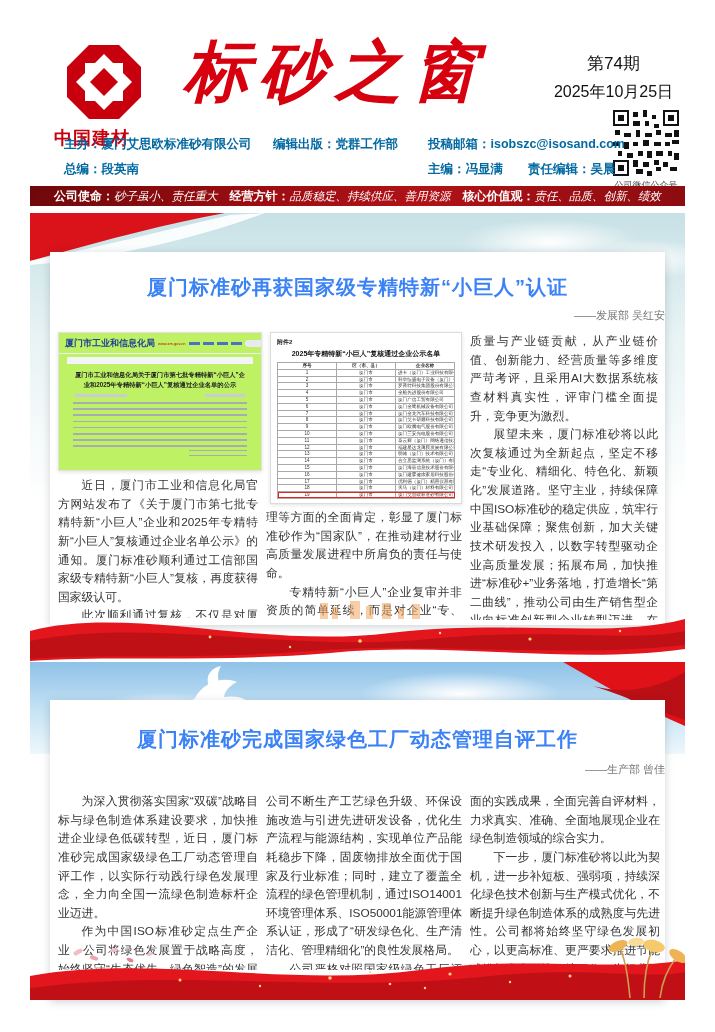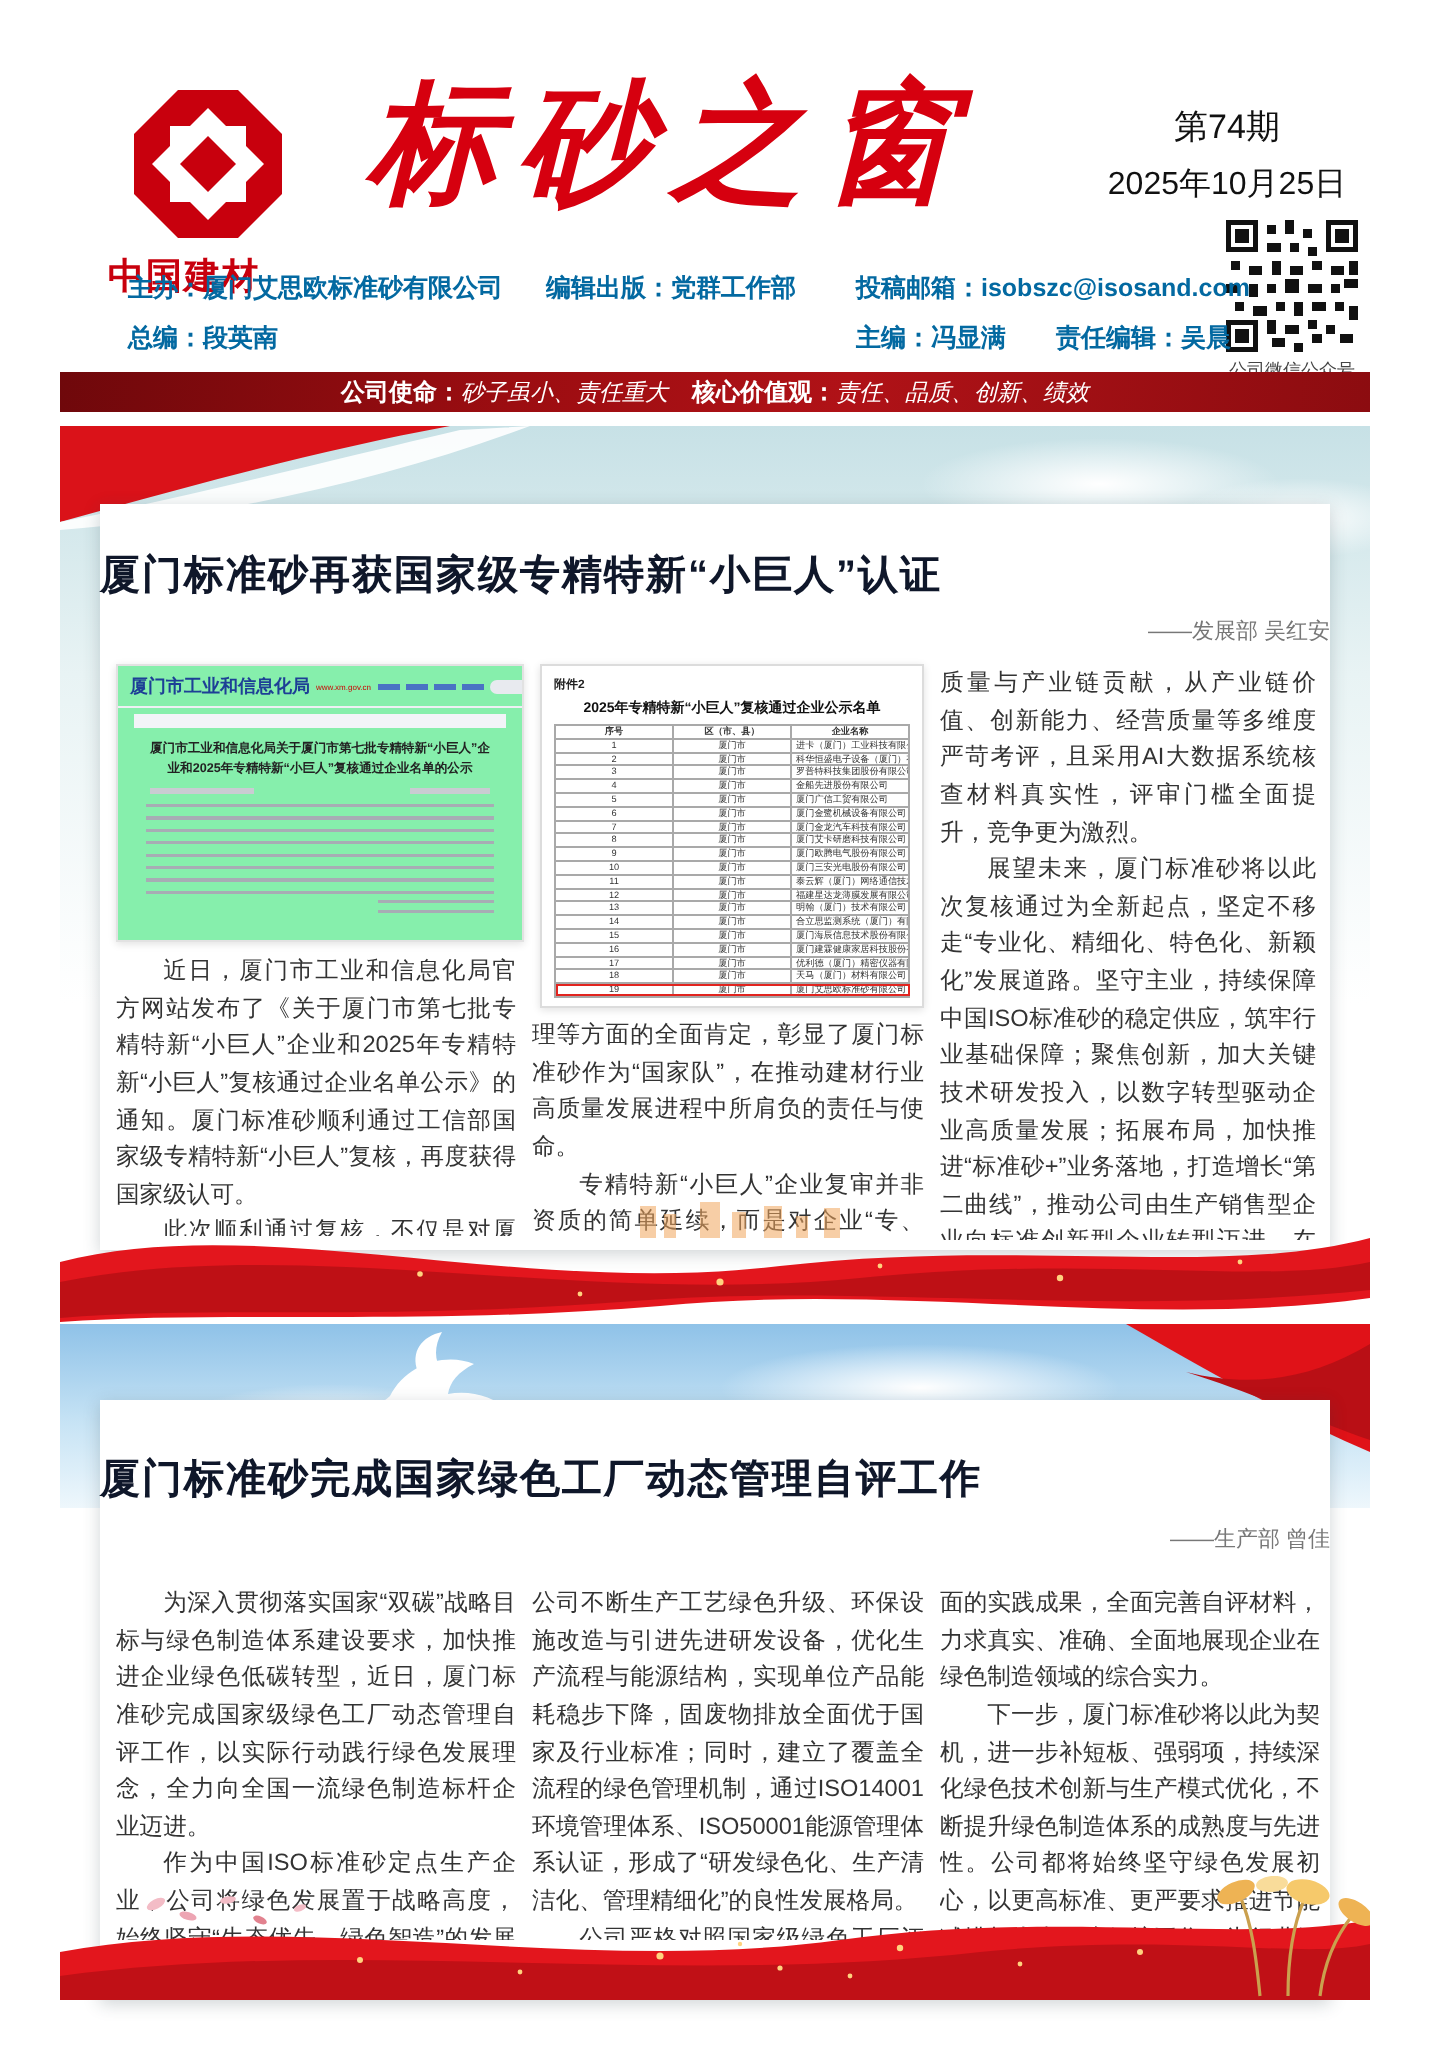--- a/index.html
+++ b/index.html
@@ -31,34 +31,34 @@
   .banner b{font-weight:bold;font-size:12px;}
   .banner i{font-style:italic;font-family:"DejaVu Serif","Liberation Serif",serif;}
 
   
   .sec1{position:absolute;left:30px;top:213px;width:655px;height:412px;z-index:1;
         background:linear-gradient(180deg,#c7e1e6 0%,#e8f3f4 30%,#ffffff 70%);}
   .cloud{position:absolute;border-radius:50%;background:radial-gradient(closest-side,#ffffff,rgba(255,255,255,0));}
   .ribbon-tl{position:absolute;left:0;top:0;width:340px;height:52px;}
   .card{position:absolute;background:#fff;box-shadow:0 2px 8px rgba(40,60,70,.22);z-index:2;}
   .card1{left:20px;top:39px;width:615px;height:373px;}
-  .art-title{position:absolute;left:0;width:100%;text-align:left;font-size:20px;
-             font-weight:bold;color:#0f172a;letter-spacing:1px;}
+  .art-title{position:absolute;left:0;width:100%;text-align:center;font-size:20px;
+             font-weight:bold;color:#3b82f6;letter-spacing:1px;}
   .a1-title{top:22px;} .a2-title{top:26px;}
   .art-byline{position:absolute;left:0;width:100%;text-align:right;font-size:11px;color:#777;}
   .a1-byline{top:56px;} .a2-byline{top:62px;}
   .art{position:absolute;font-size:11.8px;line-height:1.58;color:#333;overflow:hidden;}
   .art p{margin:0;text-align:justify;}
   .art p.ind{text-indent:2em;}
   .a1-col1{left:8px;top:224px;width:200px;height:142px;}
   .a1-col2{left:216px;top:256px;width:196px;height:110px;}
   .a1-col3{left:420px;top:80px;width:188px;height:288px;}
 
   
-  .gov{position:absolute;left:8px;top:80px;width:202px;height:137px;background:#86efac;
+  .gov{position:absolute;left:8px;top:80px;width:202px;height:137px;background:#bef264;
        border:1px solid #e2e2e2;box-shadow:0 1px 4px rgba(0,0,0,.12);overflow:hidden;}
   .gov-top{height:20px;border-bottom:1px solid #eef0f4;display:flex;align-items:center;padding:0 6px;gap:3px;}
   .gov-name{font-size:9px;font-weight:bold;color:#1d3f96;white-space:nowrap;}
   .gov-sub{font-size:4px;color:#c00;}
   .gov-nav{margin-left:auto;display:flex;gap:3px;align-items:center;}
   .gov-nav span{display:block;width:11px;height:3px;background:#4a72c4;}
   .gov-nav .srch{width:20px;height:7px;background:#e8eaef;border-radius:4px;}
   .gov-crumb{height:7px;margin:3px 8px 0;background:#f2f4f8;}
   .gov-title{margin:6px 14px 0;font-size:6.3px;font-weight:bold;color:#222;text-align:center;line-height:1.6;}
   .gov-meta{display:flex;justify-content:space-between;margin:4px 16px 0;}
@@ -175,20 +175,21 @@
   <div class="mh mh1-a">主办：厦门艾思欧标准砂有限公司</div>
   <div class="mh mh1-b">编辑出版：党群工作部</div>
   <div class="mh mh1-c">投稿邮箱：isobszc@isosand.com</div>
   <div class="mh mh2-a">总编：段英南</div>
   <div class="mh mh2-b">顾问：朱文尚、杨爽、陈颖、王行钦</div>
   <div class="mh mh2-c">主编：冯显满</div>
   <div class="mh mh2-d">责任编辑：吴晨</div>
 
   <div class="banner">
     <span><b>公司使命：</b><i>砂子虽小、责任重大</i></span>
+    <span><b>经营方针：</b><i>品质稳定、持续供应、善用资源</i></span>
     <span><b>核心价值观：</b><i>责任、品质、创新、绩效</i></span>
   </div>
 
   <div class="sec1">
     <div class="cloud" style="left:430px;top:6px;width:180px;height:46px;"></div>
     <div class="cloud" style="left:560px;top:26px;width:120px;height:40px;"></div>
     <div class="ribbon-tl">
       <svg viewBox="0 0 340 52" width="340" height="52">
         <path d="M0,0 L195,0 C130,12 65,30 0,48 Z" fill="#da1219"></path>
         <path d="M0,48 C70,34 140,16 200,2 L235,0 C160,28 75,46 0,52 Z" fill="#ffffff" opacity="0.9"></path>

